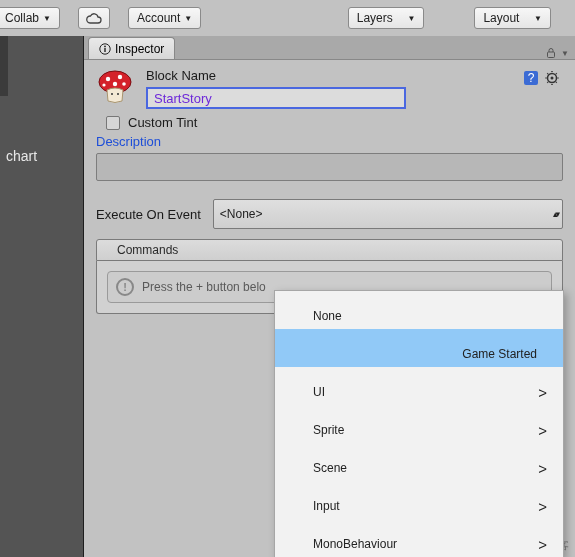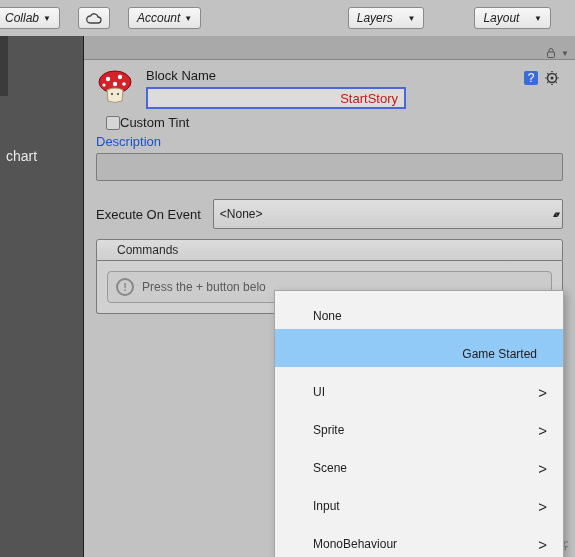--- a/index.html
+++ b/index.html
@@ -1,19 +1,19 @@
 <!DOCTYPE html>
 <html><head>
 <meta charset="utf-8">
 <style>
   * { box-sizing: border-box; margin: 0; padding: 0; font-family: Arial, sans-serif; font-size: 12px; }
   body { background: #c2c2c2; width: 575px; height: 557px; overflow: hidden; position: relative; }
 
   
-  .toolbar { position: absolute; left: 0; right: 0; top: 0; height: 36px; display: flex; align-items: center; gap: 18px; padding: 6px 0 6px 0; font-style: italic; }
+  .toolbar { position: absolute; left: 0; right: 0; top: 0; height: 36px; display: flex; align-items: center; gap: 18px; padding: 6px 0 6px 0; }
   .tb-btn { height: 22px; background: linear-gradient(#f7f7f7,#e5e5e5); border: 1px solid #8a8a8a; border-radius: 3px; display: inline-flex; align-items: center; padding: 0 8px; gap: 4px; color:#222; cursor:pointer; }
   .tb-btn.sm { padding: 0 6px; }
   .caret { font-size: 8px; color:#222; }
   .tb-first { margin-left:-4px; }
   .spacer { flex: 1; }
 
   
   .main { position: absolute; top: 36px; left: 0; right: 0; bottom: 0; display: flex; }
   .side { width: 84px; background: #545454; color:#fff; position: relative; border-right:1px solid #1e1e1e; }
   .side-tab-rail { position:absolute; top:0; left:0; width:8px; height:60px; background:#3b3b3b; }
@@ -22,25 +22,25 @@
   .panel { flex:1; background:#c2c2c2; position:relative; }
   .ins-tab-row { height:24px; background:#a9a9a9; display:flex; align-items:flex-end; border-bottom:1px solid #888; }
   .ins-tab { margin-left:4px; height:22px; background:linear-gradient(#e9e9e9,#d7d7d7); border:1px solid #888; border-bottom:none; border-radius:4px 4px 0 0; padding:0 10px; display:flex; align-items:center; gap:4px; }
   .ins-rt { margin-left:auto; display:flex; align-items:center; padding-right:6px; gap:4px; }
 
   .ins-body { padding:8px 12px; }
   .ins-header { display:flex; align-items:flex-start; gap:12px; margin-bottom:4px; position:relative; }
   .mushroom { width:38px; height:38px; flex:none; }
   .field-col { display:flex; flex-direction:column; gap:4px; }
   .label { color:#1a1a1a; font-size:13px; }
-  .text-input { width:260px; height:22px; background:#dcdcdc; border:2px solid #4a67e0; padding:0 6px; color:#b91c1c; font-size:13px; outline:none;text-align:right; }
+  .text-input { width:260px; height:22px; background:#dcdcdc; border:2px solid #4a67e0; padding:0 6px; color:#6d28d9; font-size:13px; outline:none; }
   .hdr-icons { position:absolute; right:2px; top:2px; display:flex; gap:6px; }
   .help-ico, .gear-ico { width:16px; height:16px; }
 
-  .chk-row { display:flex; align-items:center; gap:0; margin:6px 0 4px 10px; }
+  .chk-row { display:flex; align-items:center; gap:8px; margin:6px 0 4px 10px; }
   .chk { width:14px; height:14px; border:1px solid #777; background:#d6d6d6; border-radius:2px; }
   .desc-label { margin-left:0; color:#1d4ed8; }
   .desc-box { height:28px; background:#b7b7b7; border:1px solid #7d7d7d; border-radius:2px; margin:4px 0 18px 0; }
 
   .exec-row { display:flex; align-items:center; gap:12px; margin-bottom:10px; }
   .exec-dd { flex:1; height:30px; background:linear-gradient(#dfdfdf,#cfcfcf); border:1px solid #7a7a7a; border-radius:2px; font-size:11px; color:#222; display:flex; align-items:center; padding:0 6px; position:relative; }
   .exec-dd .updn { position:absolute; right:4px; font-size:9px; letter-spacing:-2px; }
 
   .cmds-head { height:22px; background:linear-gradient(#dcdcdc,#cfcfcf); border:1px solid #7a7a7a; border-radius:3px 3px 0 0; padding:0 20px; display:flex; align-items:center; color:#2a2a2a; }
   .cmds-body { background:#d1d1d1; border:1px solid #7a7a7a; border-top:none; border-radius:0 0 3px 3px; padding:10px; min-height:40px; }
@@ -82,20 +82,28 @@
 </div>
 
 <div class="main">
   <div class="side">
     <div class="side-tab-rail"></div>
     <div class="side-label">chart</div>
   </div>
 
   <div class="panel">
     <div class="ins-tab-row">
+      <div class="ins-tab">
+        <svg width="12" height="12" viewBox="0 0 12 12">
+            <circle cx="6" cy="6" r="5.2" fill="none" stroke="#222"></circle>
+            <circle cx="6" cy="3.4" r="0.9" fill="#222"></circle>
+            <rect x="5.3" y="5" width="1.4" height="4" fill="#222"></rect>
+          </svg>
+        <span>Inspector</span>
+      </div>
       <div class="ins-rt">
         <svg width="12" height="12" viewBox="0 0 12 12">
             <rect x="2.5" y="5" width="7" height="5.5" rx="1" fill="none" stroke="#555"></rect>
             <path d="M4 5V3.5a2 2 0 0 1 4 0V5" fill="none" stroke="#555"></path>
           </svg>
         <span class="caret" style="font-size:8px;color:#555">▼</span>
       </div>
     </div>
 
     <div class="ins-body">

